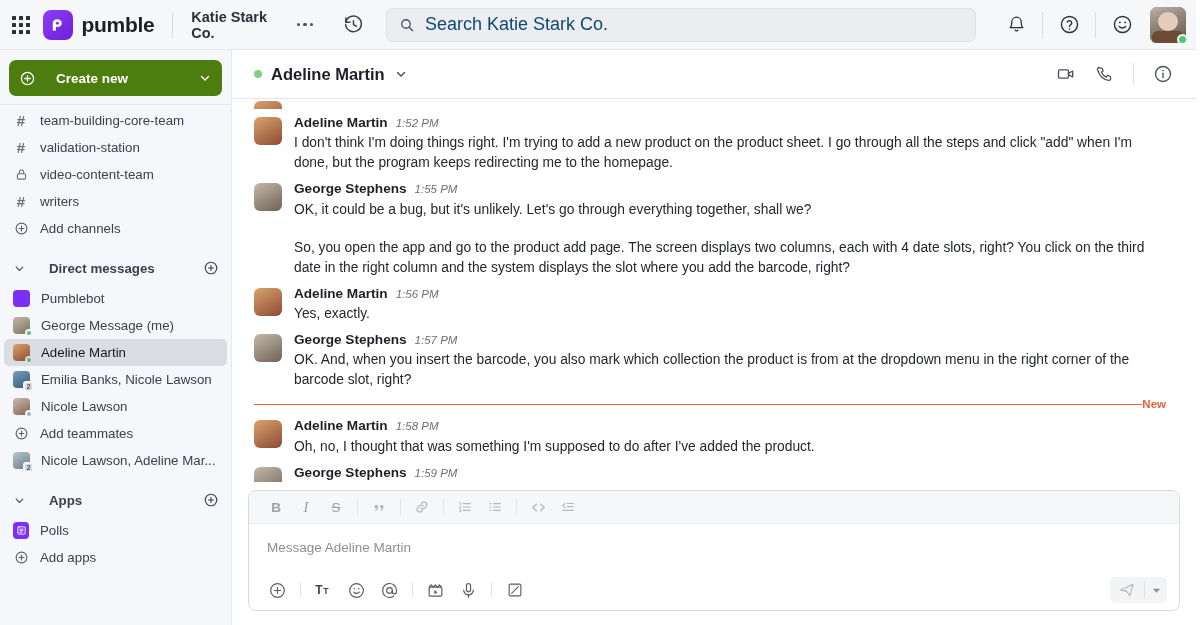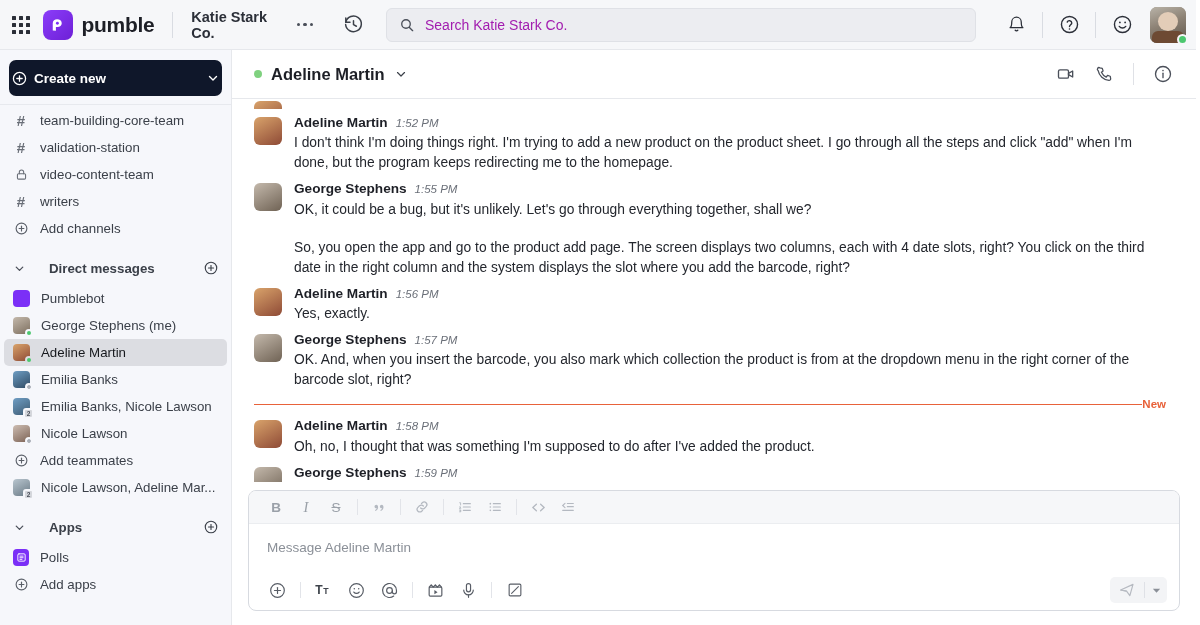--- a/index.html
+++ b/index.html
@@ -42,21 +42,21 @@
 
   .history-btn { margin-left: 28px; display:flex; align-items:center; justify-content:center; width:28px;height:28px; cursor:pointer;}
 
   .searchwrap { flex: 1; display: flex; justify-content: center; padding: 0 20px; }
   .searchbox {
     width: 590px; height: 34px;
     background: #ecedf1; border: 1px solid #dfe1e6; border-radius: 6px;
     display: flex; align-items: center; gap: 10px; padding: 0 12px;
     cursor: text;
   }
-  .searchbox .ph { font-size: 14px; color: #a21caf; }
+  .searchbox .ph { font-size: 18px; color: #0c4a6e; }
 
   .topright { display:flex; align-items:center; gap:0px; padding-right: 10px; }
   .ticon { width: 40px; height: 40px; display:flex; align-items:center; justify-content:center; cursor:pointer; }
   .avatar-top {
     width: 36px; height: 36px; border-radius: 7px; margin-left: 8px;
     position: relative; overflow: visible; cursor:pointer;
     background: #8a7f72;
   }
   .avatar-top .face {
     position:absolute; inset:0; border-radius:7px; overflow:hidden;
@@ -81,22 +81,22 @@
   
   .sidebar {
     width: 232px; min-width: 232px;
     background: #f6f7fb;
     border-right: 1px solid #e6e8ec;
     display: flex; flex-direction: column;
     overflow: hidden;
   }
   .create-new {
     margin: 10px 9px 8px 9px; height: 36px;
-    background: #0f172a; border-radius: 7px;
-    display:flex; align-items:center; gap:6px; padding: 0 2px;
+    background: #4d7c0f; border-radius: 7px;
+    display:flex; align-items:center; gap:20px; padding: 0 10px;
     color:#fff; font-size:13.5px; font-weight:bold; cursor:pointer;
   }
   .create-new .chev { margin-left:auto; }
   .sb-scroll { flex:1; overflow:hidden; padding-top: 2px; border-top:1px solid #e7e9ee;}
   .sb-item {
     height: 27px; display:flex; align-items:center; gap:11px;
     padding: 0 10px 0 13px; cursor:pointer; font-size:13.3px; color:#3b4049;
   }
   .sb-item.active { background:#dcdde2; border-radius:5px; margin:0 4px 0 4px; padding-left:9px; color:#16181d; }
   .sb-item .ico { width:16px; height:16px; display:flex;align-items:center;justify-content:center; flex-shrink:0; color:#5b6069;}
@@ -341,35 +341,28 @@
           <span class="av">
             <span class="pic" style="background:#7b2ff7"></span>
           </span>
           <span class="lbl">Pumblebot</span>
         </div>
         <div class="sb-item">
           <span class="av">
             <span class="pic" style="background:linear-gradient(150deg,#c4b9ac,#7d6f5f)"></span>
             <span class="st on"></span>
           </span>
-          <span class="lbl">George Stephens (me)</span>
+          <span class="lbl">George Message (me)</span>
         </div>
         <div class="sb-item active">
           <span class="av">
             <span class="pic" style="background:linear-gradient(150deg,#d9a36b,#8e4a36)"></span>
             <span class="st on" style="border-color:#dcdde2"></span>
           </span>
           <span class="lbl">Adeline Martin</span>
-        </div>
-        <div class="sb-item">
-          <span class="av">
-            <span class="pic" style="background:linear-gradient(150deg,#6f9ec4,#2f4a63)"></span>
-            <span class="st off"></span>
-          </span>
-          <span class="lbl">Emilia Banks</span>
         </div>
         <div class="sb-item">
           <span class="av">
             <span class="pic" style="background:linear-gradient(150deg,#6f9ec4,#3d5a72)"></span>
             <span class="st grp">2</span>
           </span>
           <span class="lbl">Emilia Banks, Nicole Lawson</span>
         </div>
         <div class="sb-item">
           <span class="av">

